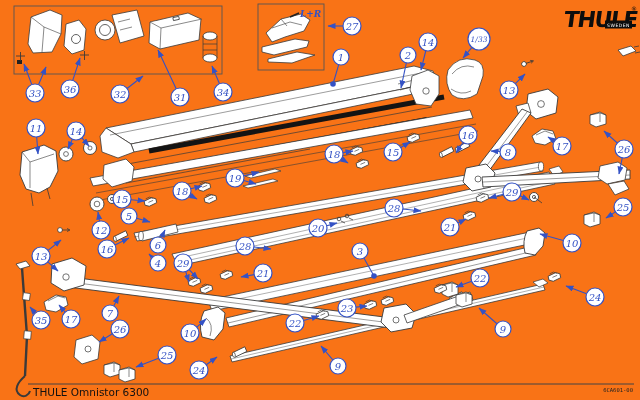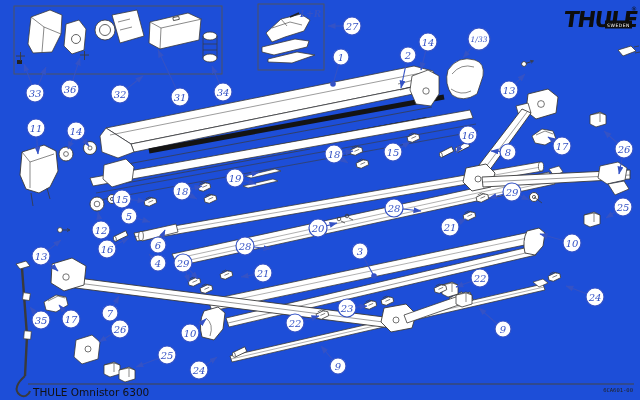--- a/index.html
+++ b/index.html
@@ -1,16 +1,16 @@
 <!DOCTYPE html>
 <html><head>
 <meta charset="utf-8">
 <style>
   html,body{margin:0;padding:0;background:#e8e8e8;}
-  .stage{width:640px;height:400px;background:#1d4ed8;position:relative;overflow:hidden;
+  .stage{width:640px;height:400px;background:#f97316;position:relative;overflow:hidden;
          font-family:"DejaVu Sans", sans-serif;}
   svg{display:block;}
   text{user-select:none;}
 </style>
 </head>
 <body>
 
 <div class="stage">
 <svg width="640" height="400" viewBox="0 0 640 400">
   <defs>

